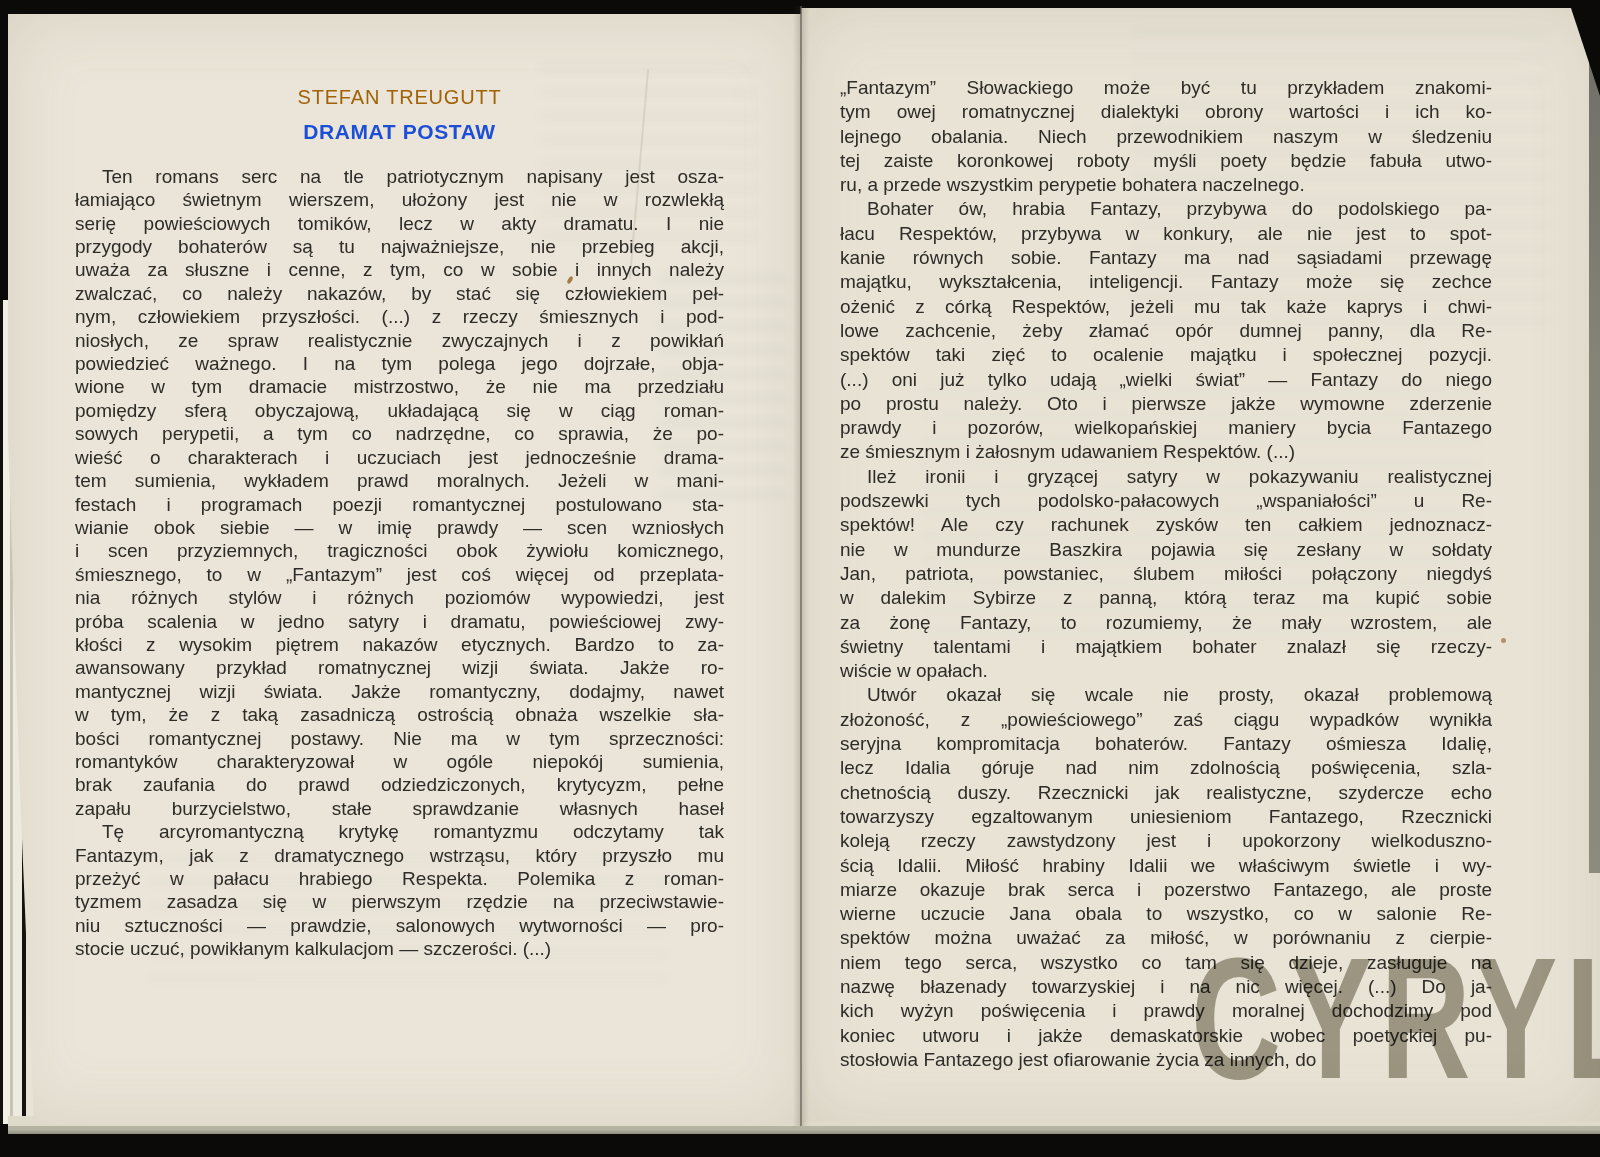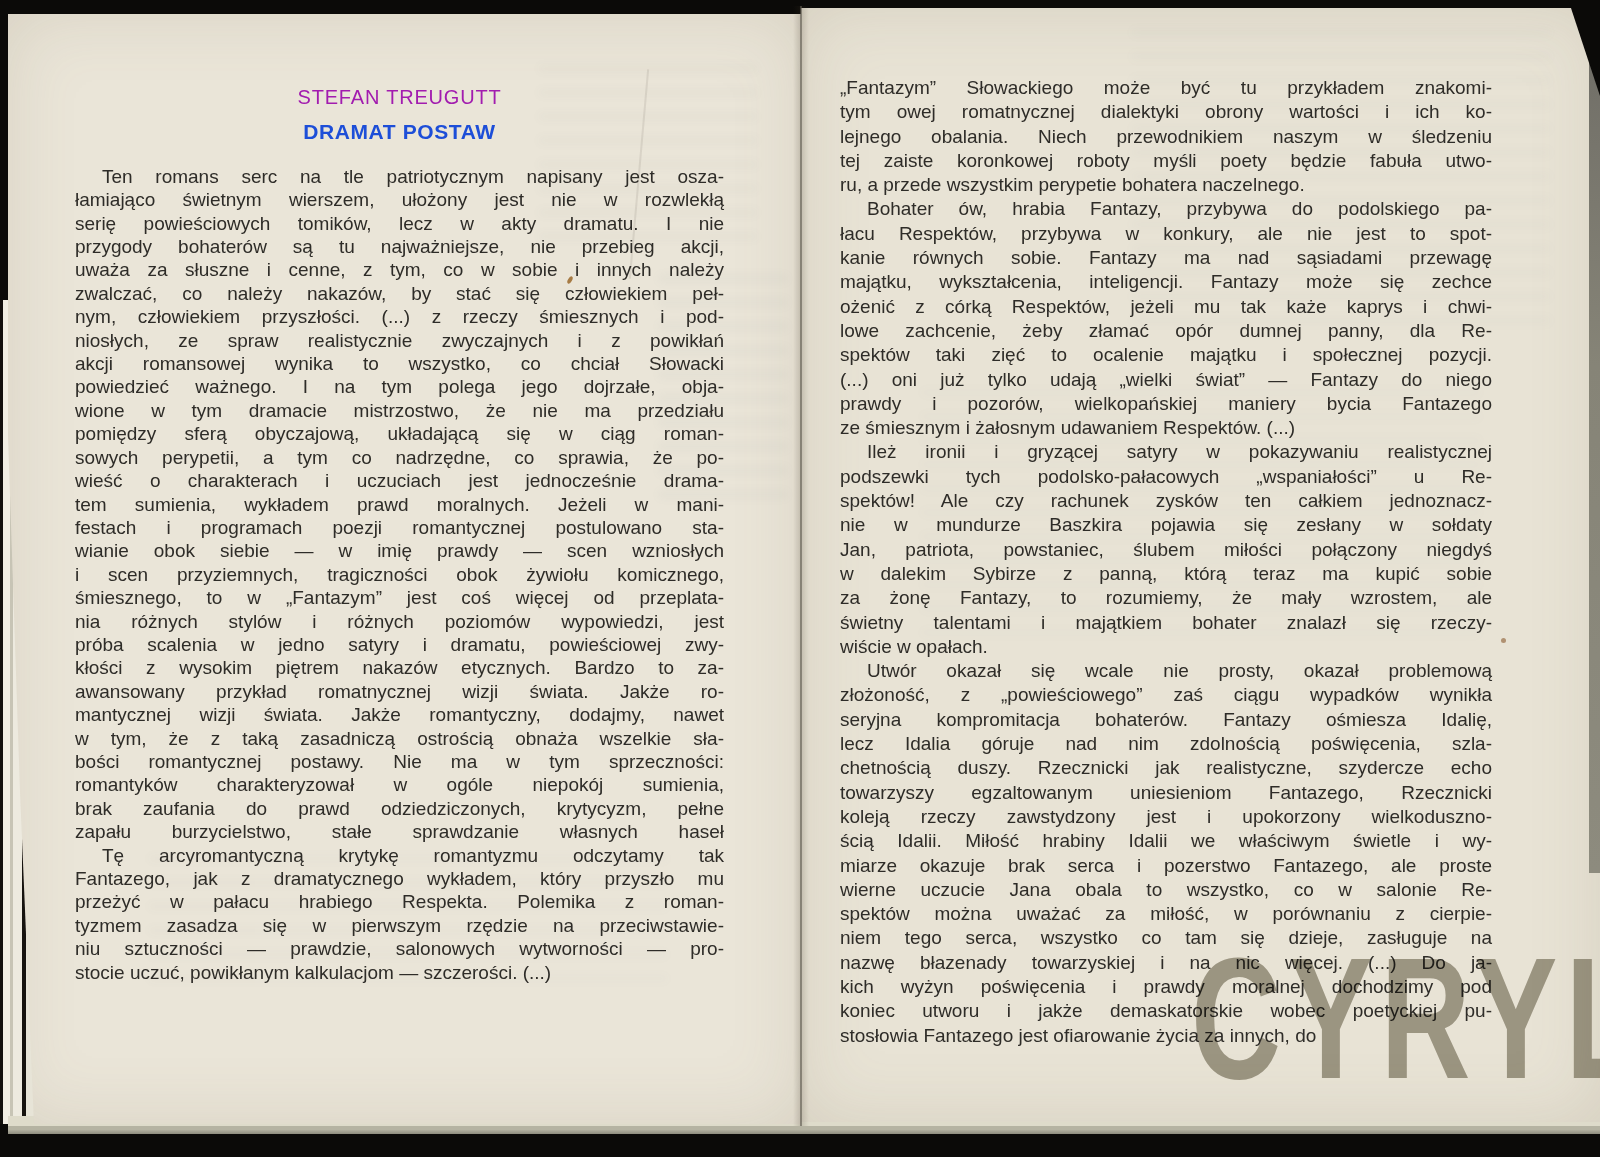--- a/index.html
+++ b/index.html
@@ -44,21 +44,21 @@
   .corner-cut{
     position:absolute;left:1556px;top:0;width:44px;height:96px;z-index:4;
     background:#0b0a08;
     clip-path:polygon(28% 0,100% 0,100% 100%);
   }
   
   .col{position:absolute;color:#2e2c28;}
   .col-left{left:67px;top:72px;width:649px;font-size:19px;line-height:23.4px;}
   .col-right{left:39px;top:68px;width:652px;font-size:19px;line-height:24.3px;}
   .author{
-    text-align:center;font-size:20px;letter-spacing:.8px;color:#a21caf;
+    text-align:center;font-size:20px;letter-spacing:.8px;color:#a16207;
     margin-bottom:11px;
   }
   .title{
     text-align:center;font-size:21px;font-weight:bold;letter-spacing:.6px;
     color:#1d4ed8;margin-bottom:21px;
   }
   .line{text-align:justify;text-align-last:justify;white-space:normal;}
   .line.last{text-align-last:left;}
   .line.indent{text-indent:27px;}
   
@@ -98,21 +98,20 @@
     <div class="title">DRAMAT POSTAW</div>
     <div>
         <div class="line indent">Ten romans serc na tle patriotycznym napisany jest osza-</div>
         <div class="line">łamiająco świetnym wierszem, ułożony jest nie w rozwlekłą</div>
         <div class="line">serię powieściowych tomików, lecz w akty dramatu. I nie</div>
         <div class="line">przygody bohaterów są tu najważniejsze, nie przebieg akcji,</div>
         <div class="line">uważa za słuszne i cenne, z tym, co w sobie i innych należy</div>
         <div class="line">zwalczać, co należy nakazów, by stać się człowiekiem peł-</div>
         <div class="line">nym, człowiekiem przyszłości. (...) z rzeczy śmiesznych i pod-</div>
         <div class="line">niosłych, ze spraw realistycznie zwyczajnych i z powikłań</div>
-        <div class="line">akcji romansowej wynika to wszystko, co chciał Słowacki</div>
         <div class="line">powiedzieć ważnego. I na tym polega jego dojrzałe, obja-</div>
         <div class="line">wione w tym dramacie mistrzostwo, że nie ma przedziału</div>
         <div class="line">pomiędzy sferą obyczajową, układającą się w ciąg roman-</div>
         <div class="line">sowych perypetii, a tym co nadrzędne, co sprawia, że po-</div>
         <div class="line">wieść o charakterach i uczuciach jest jednocześnie drama-</div>
         <div class="line">tem sumienia, wykładem prawd moralnych. Jeżeli w mani-</div>
         <div class="line">festach i programach poezji romantycznej postulowano sta-</div>
         <div class="line">wianie obok siebie — w imię prawdy — scen wzniosłych</div>
         <div class="line">i scen przyziemnych, tragiczności obok żywiołu komicznego,</div>
         <div class="line">śmiesznego, to w „Fantazym” jest coś więcej od przeplata-</div>
@@ -120,21 +119,21 @@
         <div class="line">próba scalenia w jedno satyry i dramatu, powieściowej zwy-</div>
         <div class="line">kłości z wysokim piętrem nakazów etycznych. Bardzo to za-</div>
         <div class="line">awansowany przykład romatnycznej wizji świata. Jakże ro-</div>
         <div class="line">mantycznej wizji świata. Jakże romantyczny, dodajmy, nawet</div>
         <div class="line">w tym, że z taką zasadniczą ostrością obnaża wszelkie sła-</div>
         <div class="line">bości romantycznej postawy. Nie ma w tym sprzeczności:</div>
         <div class="line">romantyków charakteryzował w ogóle niepokój sumienia,</div>
         <div class="line">brak zaufania do prawd odziedziczonych, krytycyzm, pełne</div>
         <div class="line">zapału burzycielstwo, stałe sprawdzanie własnych haseł</div>
         <div class="line indent">Tę arcyromantyczną krytykę romantyzmu odczytamy tak</div>
-        <div class="line">Fantazego, jak z dramatycznego wykładem, który przyszło mu</div>
+        <div class="line">Fantazym, jak z dramatycznego wstrząsu, który przyszło mu</div>
         <div class="line">przeżyć w pałacu hrabiego Respekta. Polemika z roman-</div>
         <div class="line">tyzmem zasadza się w pierwszym rzędzie na przeciwstawie-</div>
         <div class="line">niu sztuczności — prawdzie, salonowych wytworności — pro-</div>
         <div class="line last">stocie uczuć, powikłanym kalkulacjom — szczerości. (...)</div>
       </div>
   </div>
 </div>
 
 <div class="page page-right">
   <div class="ghost ghost-stripes" style="left:330px;top:20px;width:420px;height:300px;opacity:.05;"></div>
@@ -149,20 +148,21 @@
         <div class="line">tej zaiste koronkowej roboty myśli poety będzie fabuła utwo-</div>
         <div class="line last">ru, a przede wszystkim perypetie bohatera naczelnego.</div>
         <div class="line indent">Bohater ów, hrabia Fantazy, przybywa do podolskiego pa-</div>
         <div class="line">łacu Respektów, przybywa w konkury, ale nie jest to spot-</div>
         <div class="line">kanie równych sobie. Fantazy ma nad sąsiadami przewagę</div>
         <div class="line">majątku, wykształcenia, inteligencji. Fantazy może się zechce</div>
         <div class="line">ożenić z córką Respektów, jeżeli mu tak każe kaprys i chwi-</div>
         <div class="line">lowe zachcenie, żeby złamać opór dumnej panny, dla Re-</div>
         <div class="line">spektów taki zięć to ocalenie majątku i społecznej pozycji.</div>
         <div class="line">(...) oni już tylko udają „wielki świat” — Fantazy do niego</div>
+        <div class="line">po prostu należy. Oto i pierwsze jakże wymowne zderzenie</div>
         <div class="line">prawdy i pozorów, wielkopańskiej maniery bycia Fantazego</div>
         <div class="line last">ze śmiesznym i żałosnym udawaniem Respektów. (...)</div>
         <div class="line indent">Ileż ironii i gryzącej satyry w pokazywaniu realistycznej</div>
         <div class="line">podszewki tych podolsko-pałacowych „wspaniałości” u Re-</div>
         <div class="line">spektów! Ale czy rachunek zysków ten całkiem jednoznacz-</div>
         <div class="line">nie w mundurze Baszkira pojawia się zesłany w sołdaty</div>
         <div class="line">Jan, patriota, powstaniec, ślubem miłości połączony niegdyś</div>
         <div class="line">w dalekim Sybirze z panną, którą teraz ma kupić sobie</div>
         <div class="line">za żonę Fantazy, to rozumiemy, że mały wzrostem, ale</div>
         <div class="line">świetny talentami i majątkiem bohater znalazł się rzeczy-</div>

